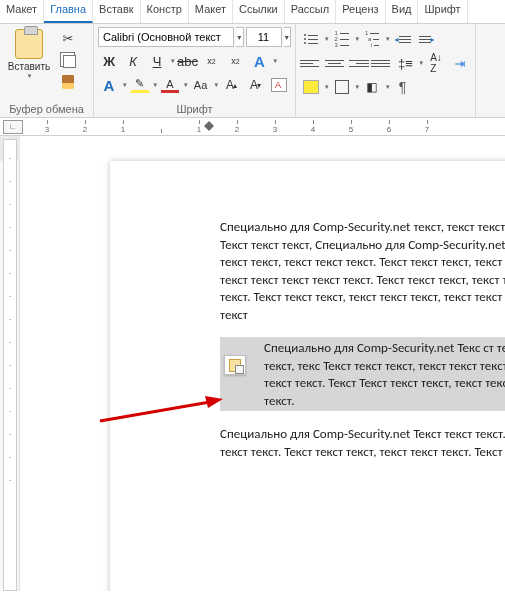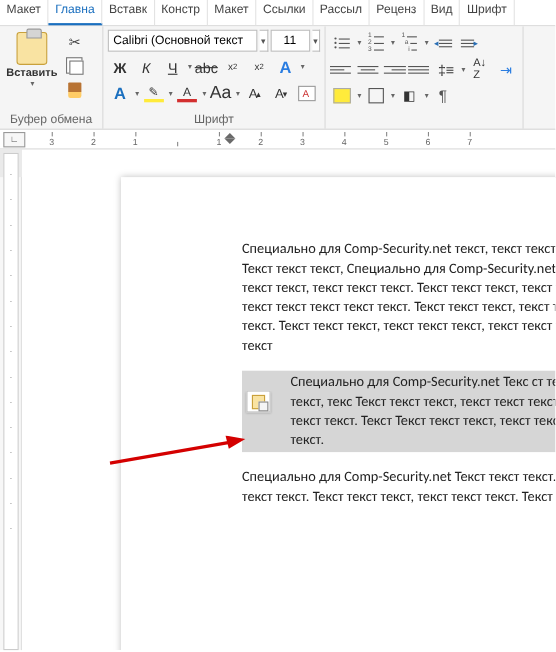--- a/index.html
+++ b/index.html
@@ -71,21 +71,21 @@
     border: 1px solid #c9a13c;
     border-radius: 3px;
     position: relative;
     margin-top: 2px;
   }
   .clip-icon::before {
     content:"";
     position:absolute; top:-4px; left:8px; width:12px; height:7px;
     background:#d5d5d5; border:1px solid #999; border-radius:2px 2px 0 0;
   }
-  .paste-label { font-size: 10px; margin-top: 2px; color:#333;font-weight:bold; }
+  .paste-label { font-size: 10px; margin-top: 2px; color:#333; }
   .mini-col { display:flex; flex-direction:column; gap:4px; margin-top:2px; }
   .mini-btn {
     width: 20px; height: 18px;
     display:flex; align-items:center; justify-content:center;
     border: 1px solid transparent;
     border-radius: 2px;
     cursor:pointer;
   }
   .scissors { color:#444; font-size:13px; }
   .copy-ic { width:13px; height:13px; border:1px solid #777; background:#fff; box-shadow: -2px -2px 0 #fff, -2px -2px 0 1px #777; margin:2px 0 0 2px;}
@@ -111,21 +111,21 @@
     min-width: 22px; height: 20px;
     display:flex; align-items:center; justify-content:center;
     font-size: 13px;
     color:#333;
     cursor:pointer;
     border-radius:2px;
   }
   .strike { text-decoration: line-through; }
   .sup { font-size:9px; position:relative; }
   .sup sup { font-size:7px; }
-  .Aa { font-size:16px; }
+  .Aa { font-size:11px; }
   .clear-format { width:16px;height:14px;border:1px solid #999;background:#fff; position:relative;}
   .clear-format::after{content:"A";font-size:9px;position:absolute;top:1px;left:3px;color:#c33;}
   .AplusA { font-size:12px; letter-spacing:-1px;}
   .AplusA sup { font-size:8px; }
   .color-box { width:18px; height:16px; border-bottom:3px solid #ffeb3b; display:flex;align-items:center;justify-content:center;font-size:11px;}
   .font-color { border-bottom:3px solid #d32f2f; }
 
   
   .para-group { width: 180px; }
   .align { width:22px; height:20px; display:flex;flex-direction:column;justify-content:center;gap:2px;cursor:pointer;border-radius:2px;}

